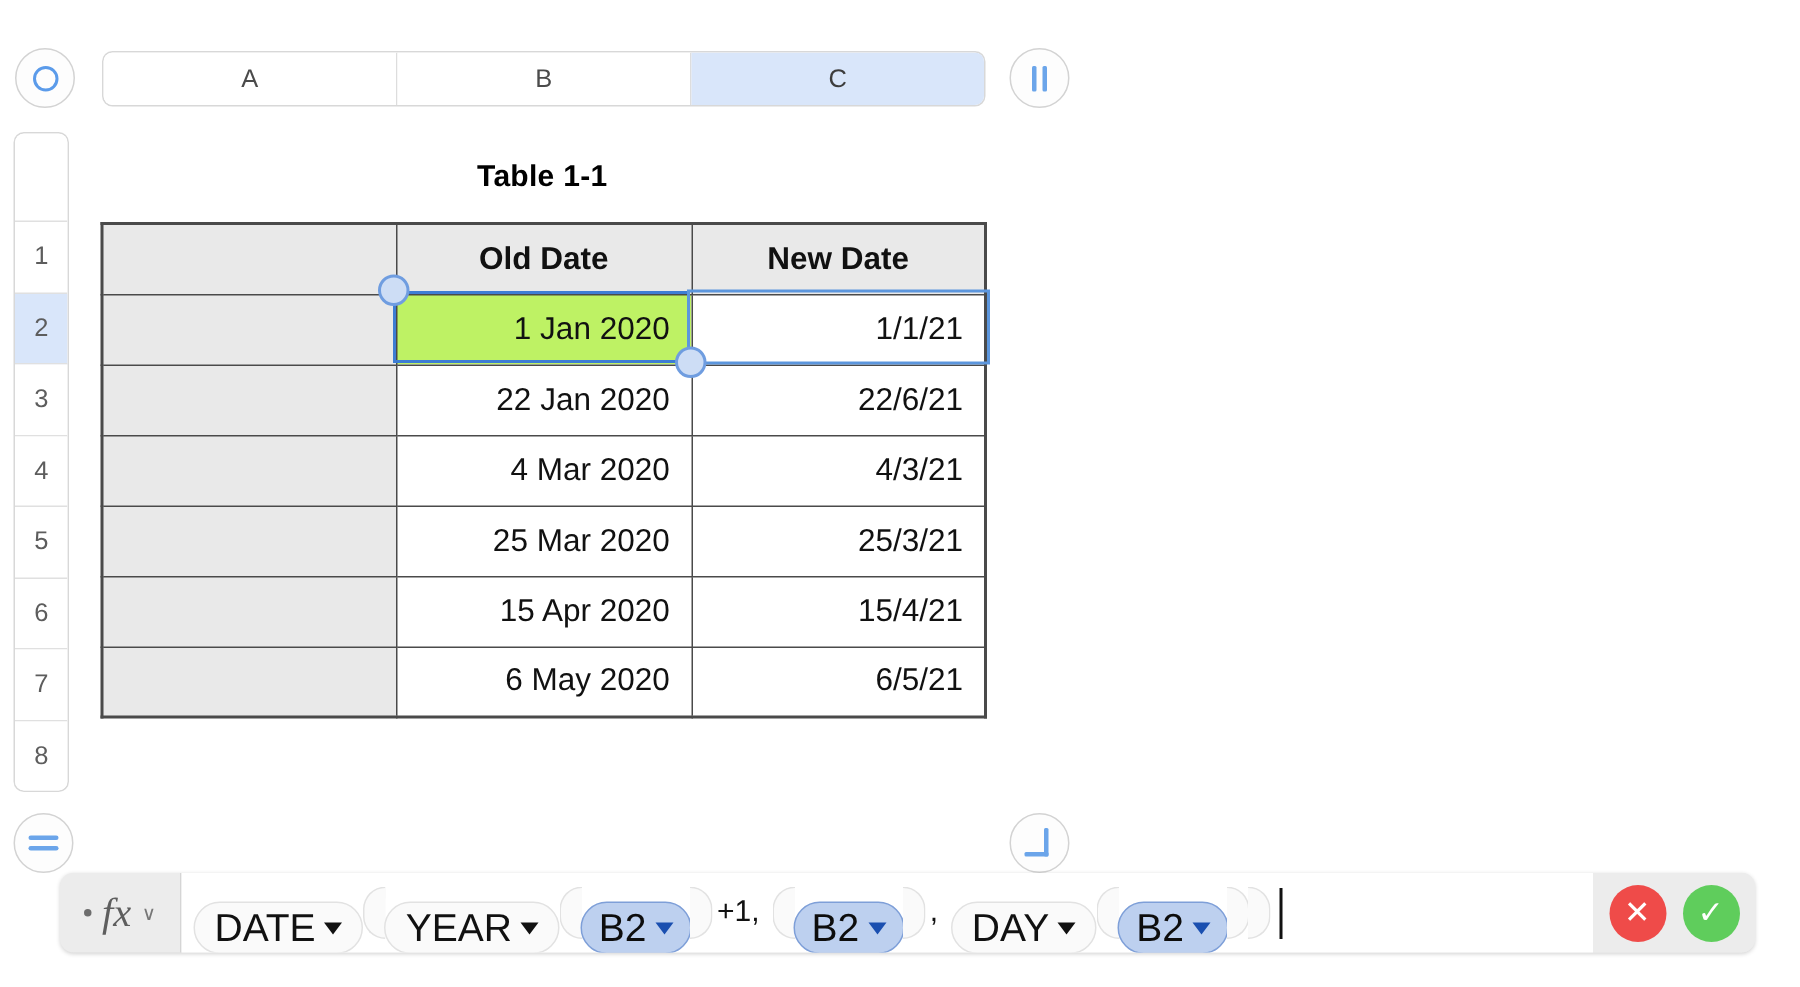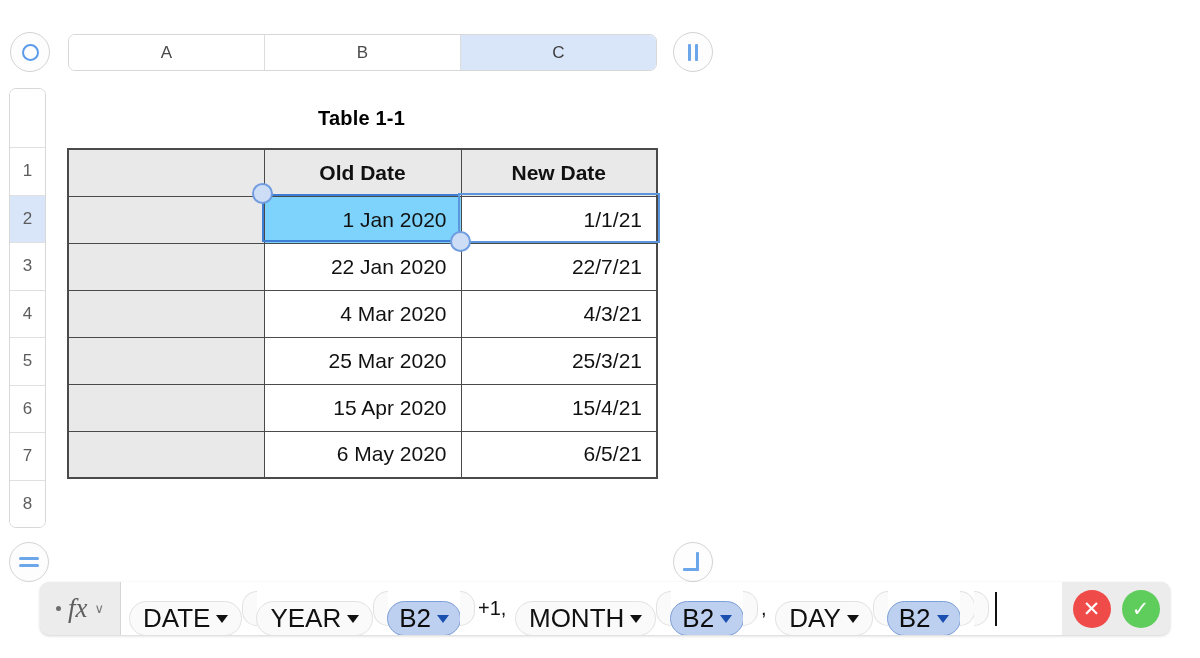--- a/index.html
+++ b/index.html
@@ -101,21 +101,21 @@
     color: #111;
     text-align: right;
     vertical-align: middle;
     background: #fff;
     white-space: nowrap;
   }
   #sheet-table td.colA { width: 196px; background: #e9e9e9; }
   #sheet-table td.colB { width: 197px; }
   #sheet-table td.colC { width: 196px; }
   #sheet-table tr.hdr td { background: #e9e9e9; font-weight: bold; text-align: center; }
-  #sheet-table td.src-sel { background: #7dd3fc; margin-left: 32px; }
+  #sheet-table td.src-sel { background: #bef264; margin-left: 32px; }
 
   
   .sel-outline {
     position: absolute;
     pointer-events: none;
   }
   #src-range {
     left: 262px; top: 194px; width: 198px; height: 48px;
     border: 2px solid #3d7dd4;
   }
@@ -285,21 +285,21 @@
         <td class="colC">New Date</td>
       </tr>
       <tr>
         <td class="colA"></td>
         <td class="colB src-sel">1 Jan 2020</td>
         <td class="colC">1/1/21</td>
       </tr>
       <tr>
         <td class="colA"></td>
         <td class="colB">22 Jan 2020</td>
-        <td class="colC">22/7/21</td>
+        <td class="colC">22/6/21</td>
       </tr>
       <tr>
         <td class="colA"></td>
         <td class="colB">4 Mar 2020</td>
         <td class="colC">4/3/21</td>
       </tr>
       <tr>
         <td class="colA"></td>
         <td class="colB">25 Mar 2020</td>
         <td class="colC">25/3/21</td>
@@ -358,24 +358,20 @@
       <span class="paren open"></span>
 
       <span class="tok ref">
         <span>B2</span>
         <span class="caret-dn"></span>
       </span>
       <span class="paren"></span>
 
       <span class="plain">+1, </span>
 
-      <span class="tok fn">
-        <span>MONTH</span>
-        <span class="caret-dn"></span>
-      </span>
       <span class="paren open"></span>
       <span class="tok ref">
         <span>B2</span>
         <span class="caret-dn"></span>
       </span>
       <span class="paren"></span>
 
       <span class="plain">, </span>
 
       <span class="tok fn">

